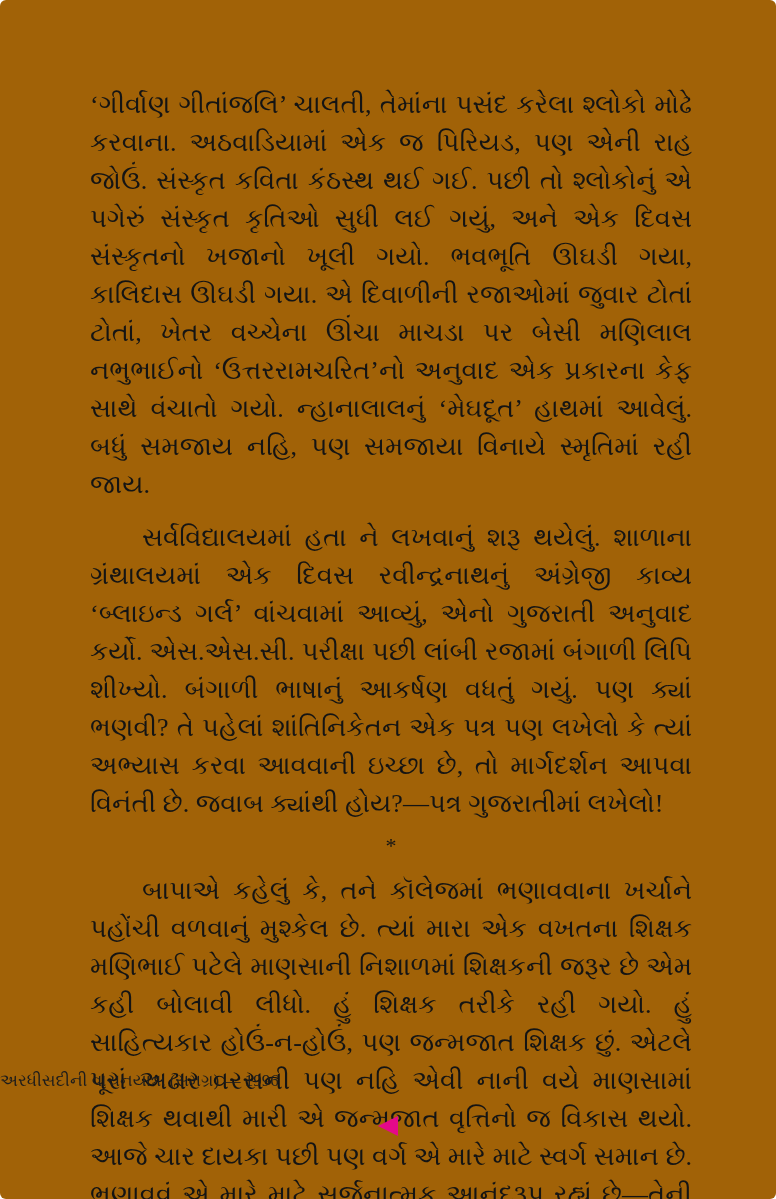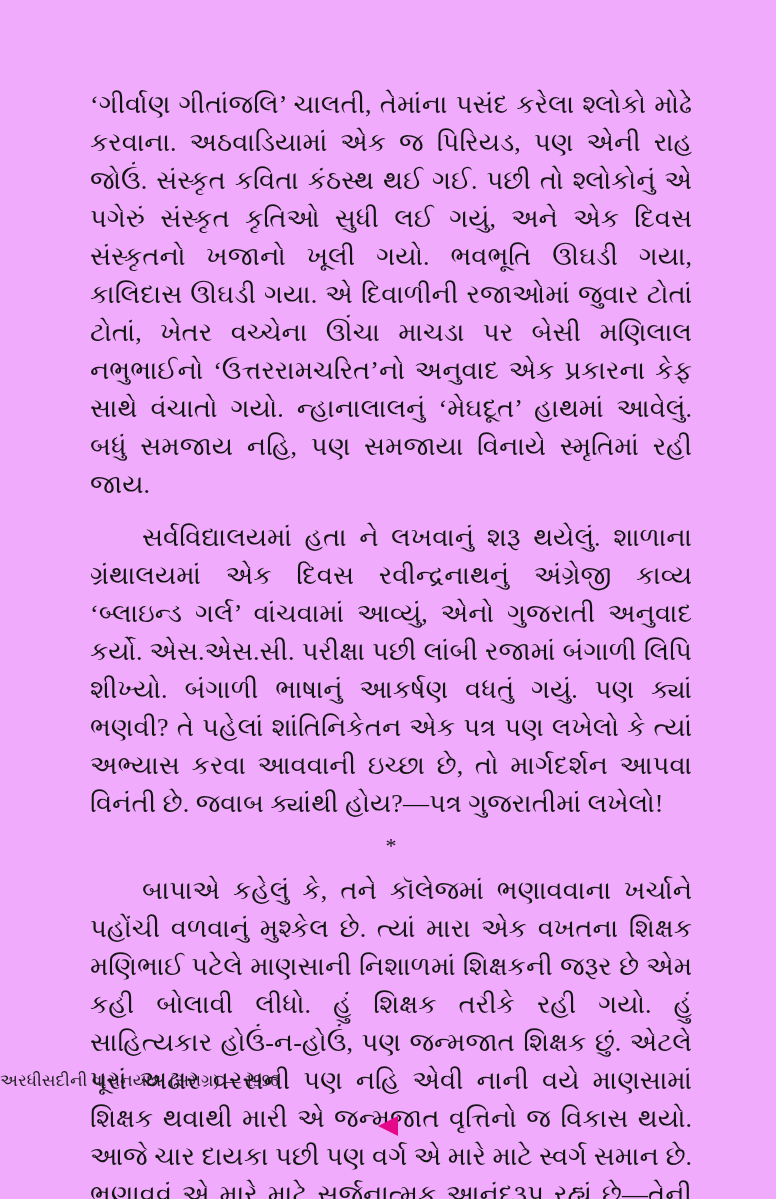--- a/index.html
+++ b/index.html
@@ -11,21 +11,22 @@
     width: 776px;
     height: 1199px;
     position: relative;
     overflow: hidden;
     font-family: "Liberation Serif", "DejaVu Serif", serif;
     color: #141414;
   }
   .page {
     position: absolute;
     inset: 0;
-    background: #f0abfc;
+    background: #a16207;
+    border-radius: 6px;
   }
   .text-block {
     position: absolute;
     left: 90px;
     top: 86px;
     width: 602px;
     font-size: 26px;
     line-height: 38px;
     text-align: justify;
   }

